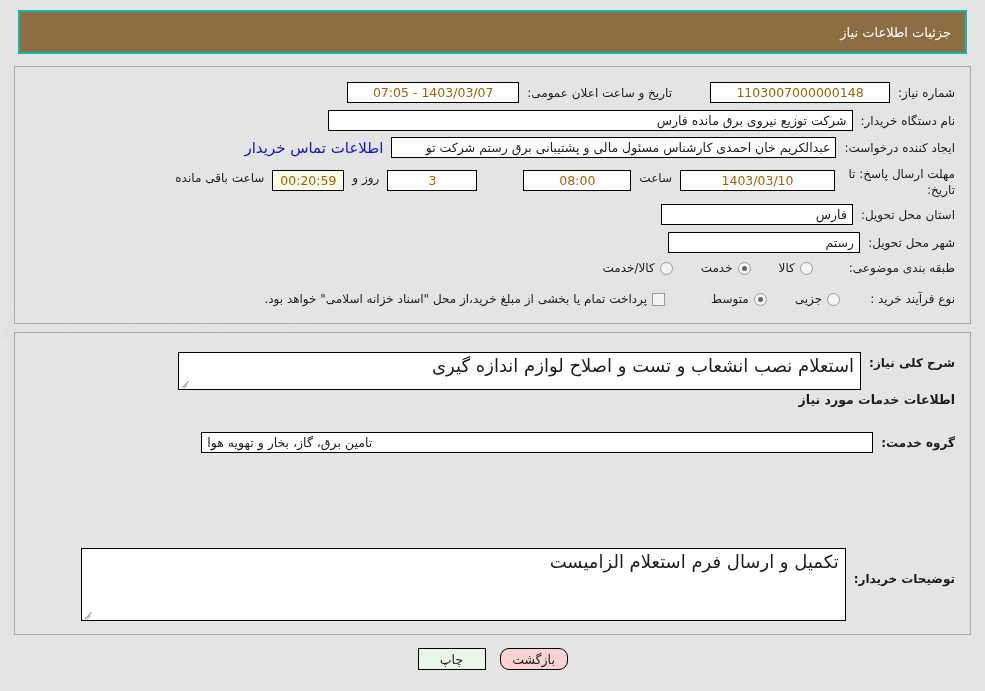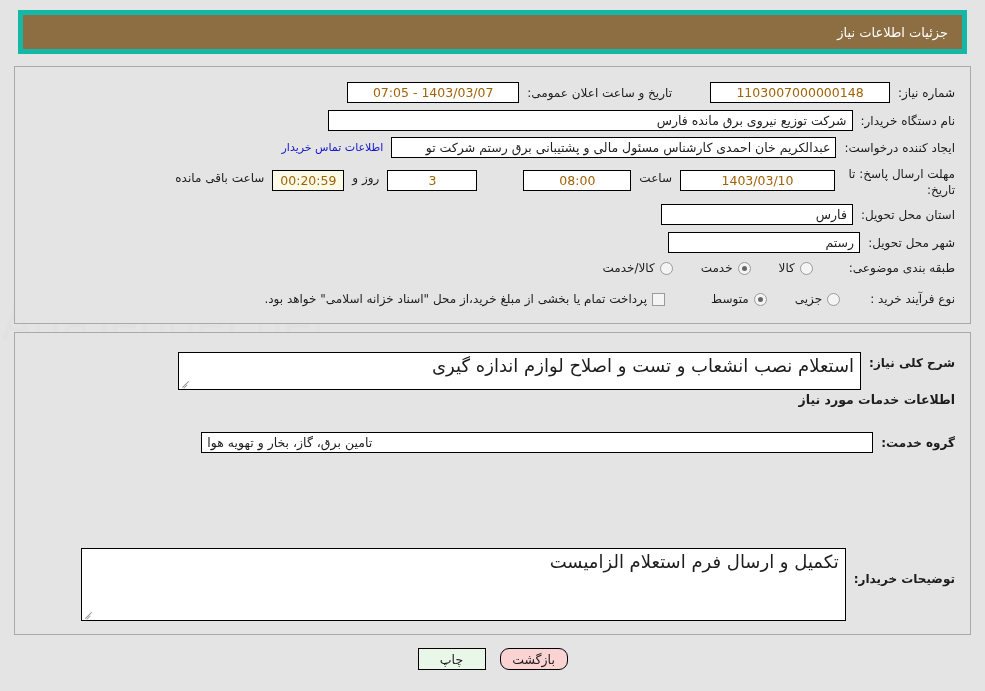--- a/index.html
+++ b/index.html
@@ -21,21 +21,21 @@
     z-index: 0;
     opacity: .16;
   }
 
   
   .header-bar {
     position: absolute;
     left: 18px; top: 10px;
     width: 949px; height: 44px;
     background: #8d6e43;
-    border: 5px solid #14b8a6;
+    border: 2px solid #14b8a6;
     color: #ffffff;
     font-size: 13px;
     display: flex;
     align-items: center;
     justify-content: flex-start;
     padding: 0 14px;
     z-index: 3;
   }
 
   
@@ -101,21 +101,21 @@
     width: 13px; height: 13px;
     border: 1px solid #9a9a9a;
     background: #f4f4f4;
     display: inline-block;
     flex: 0 0 auto;
   }
   .opt { display: flex; align-items: center; gap: 5px; }
 
   .link {
     color: #1414c8;
-    font-size: 11px;
+    font-size: 15px;
     text-decoration: none;
     cursor: pointer;
     white-space: nowrap;
   }
 
   
   .ta {
     background: #ffffff;
     border: 1px solid #000000;
     font-size: 18px;

